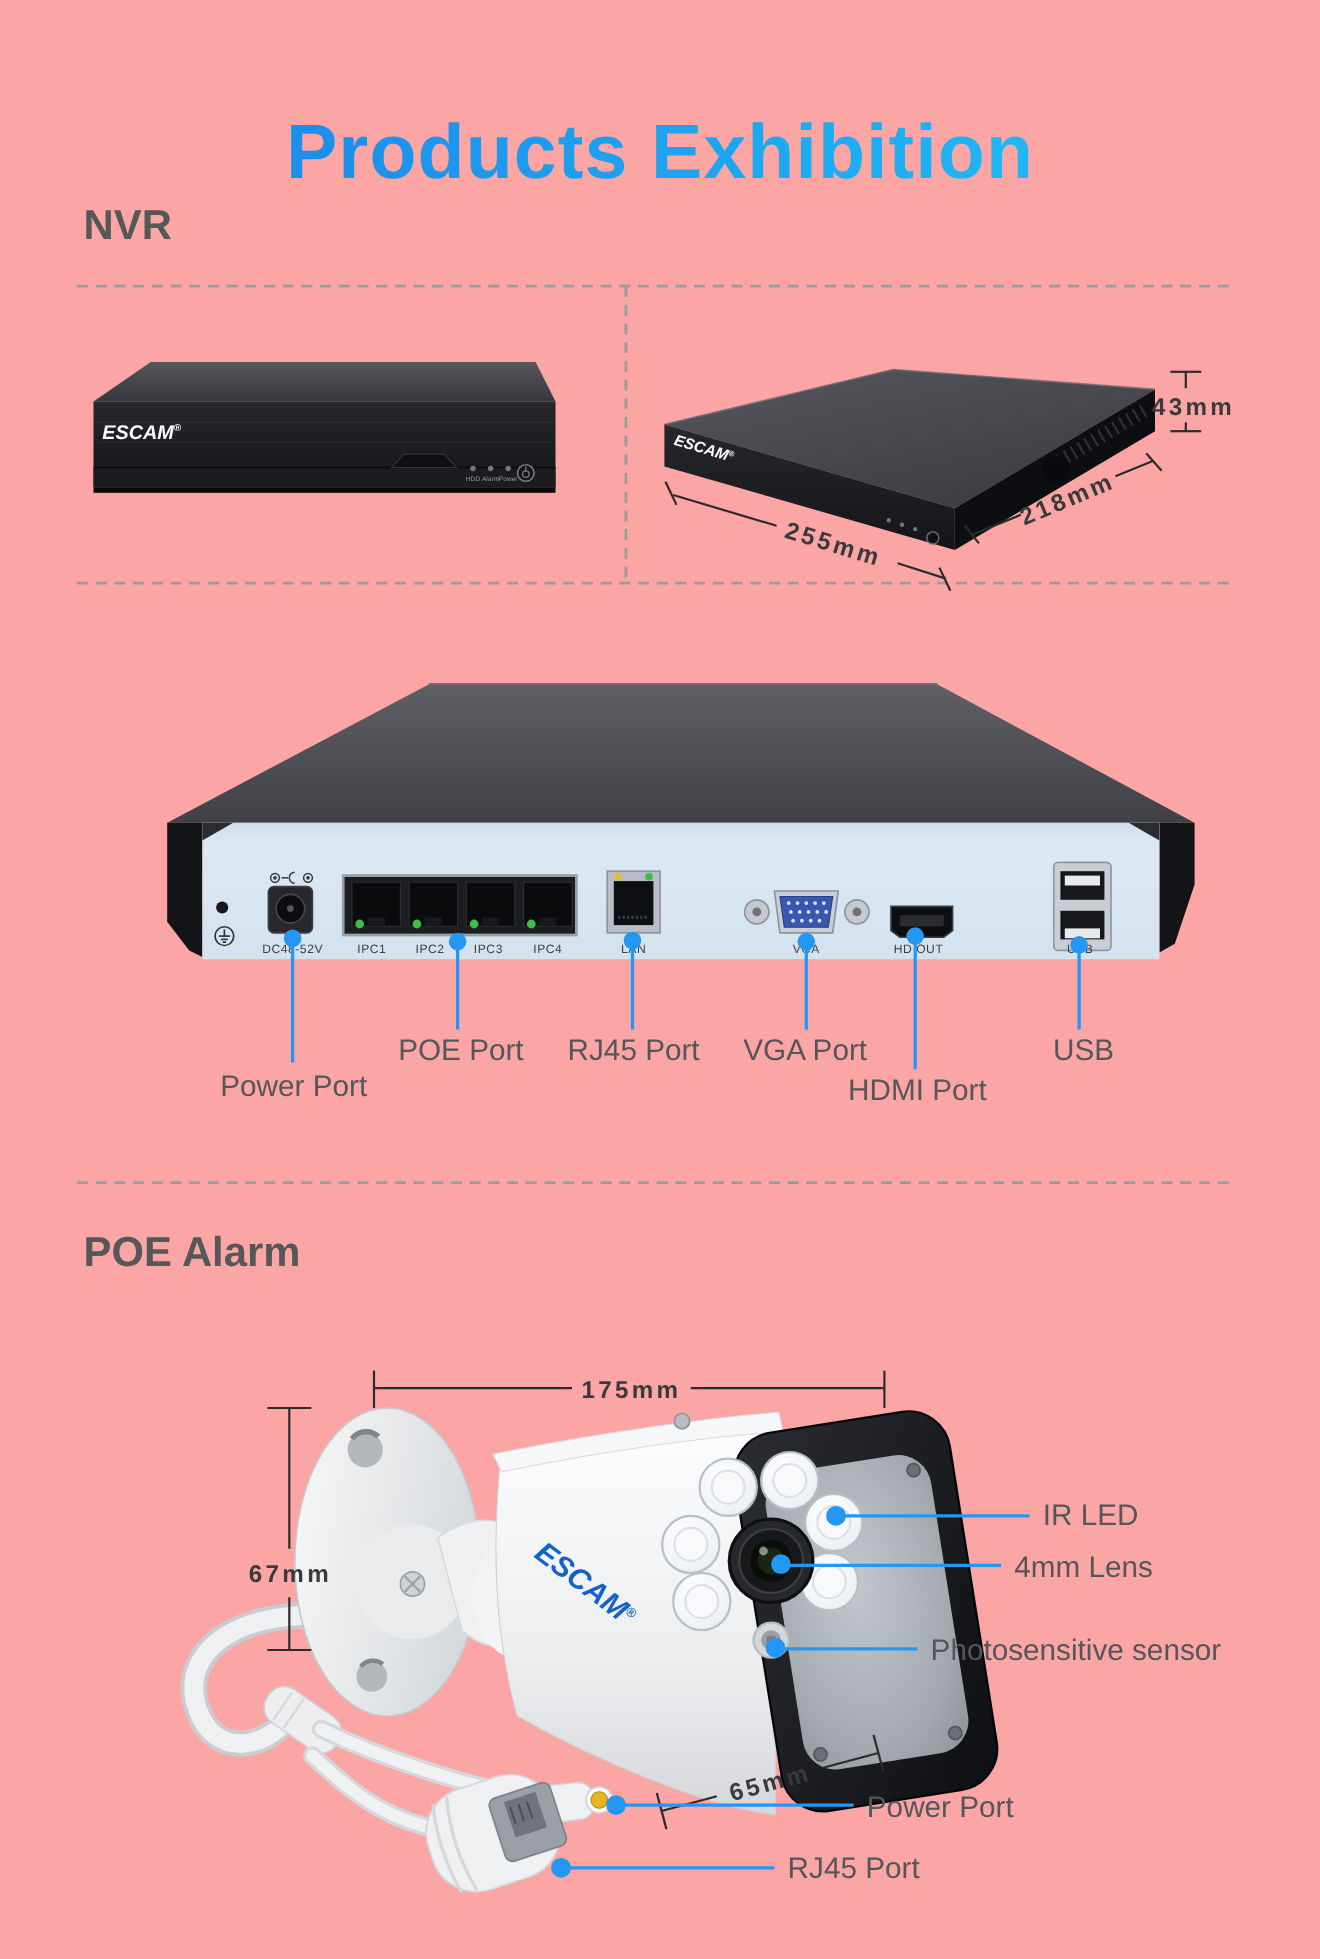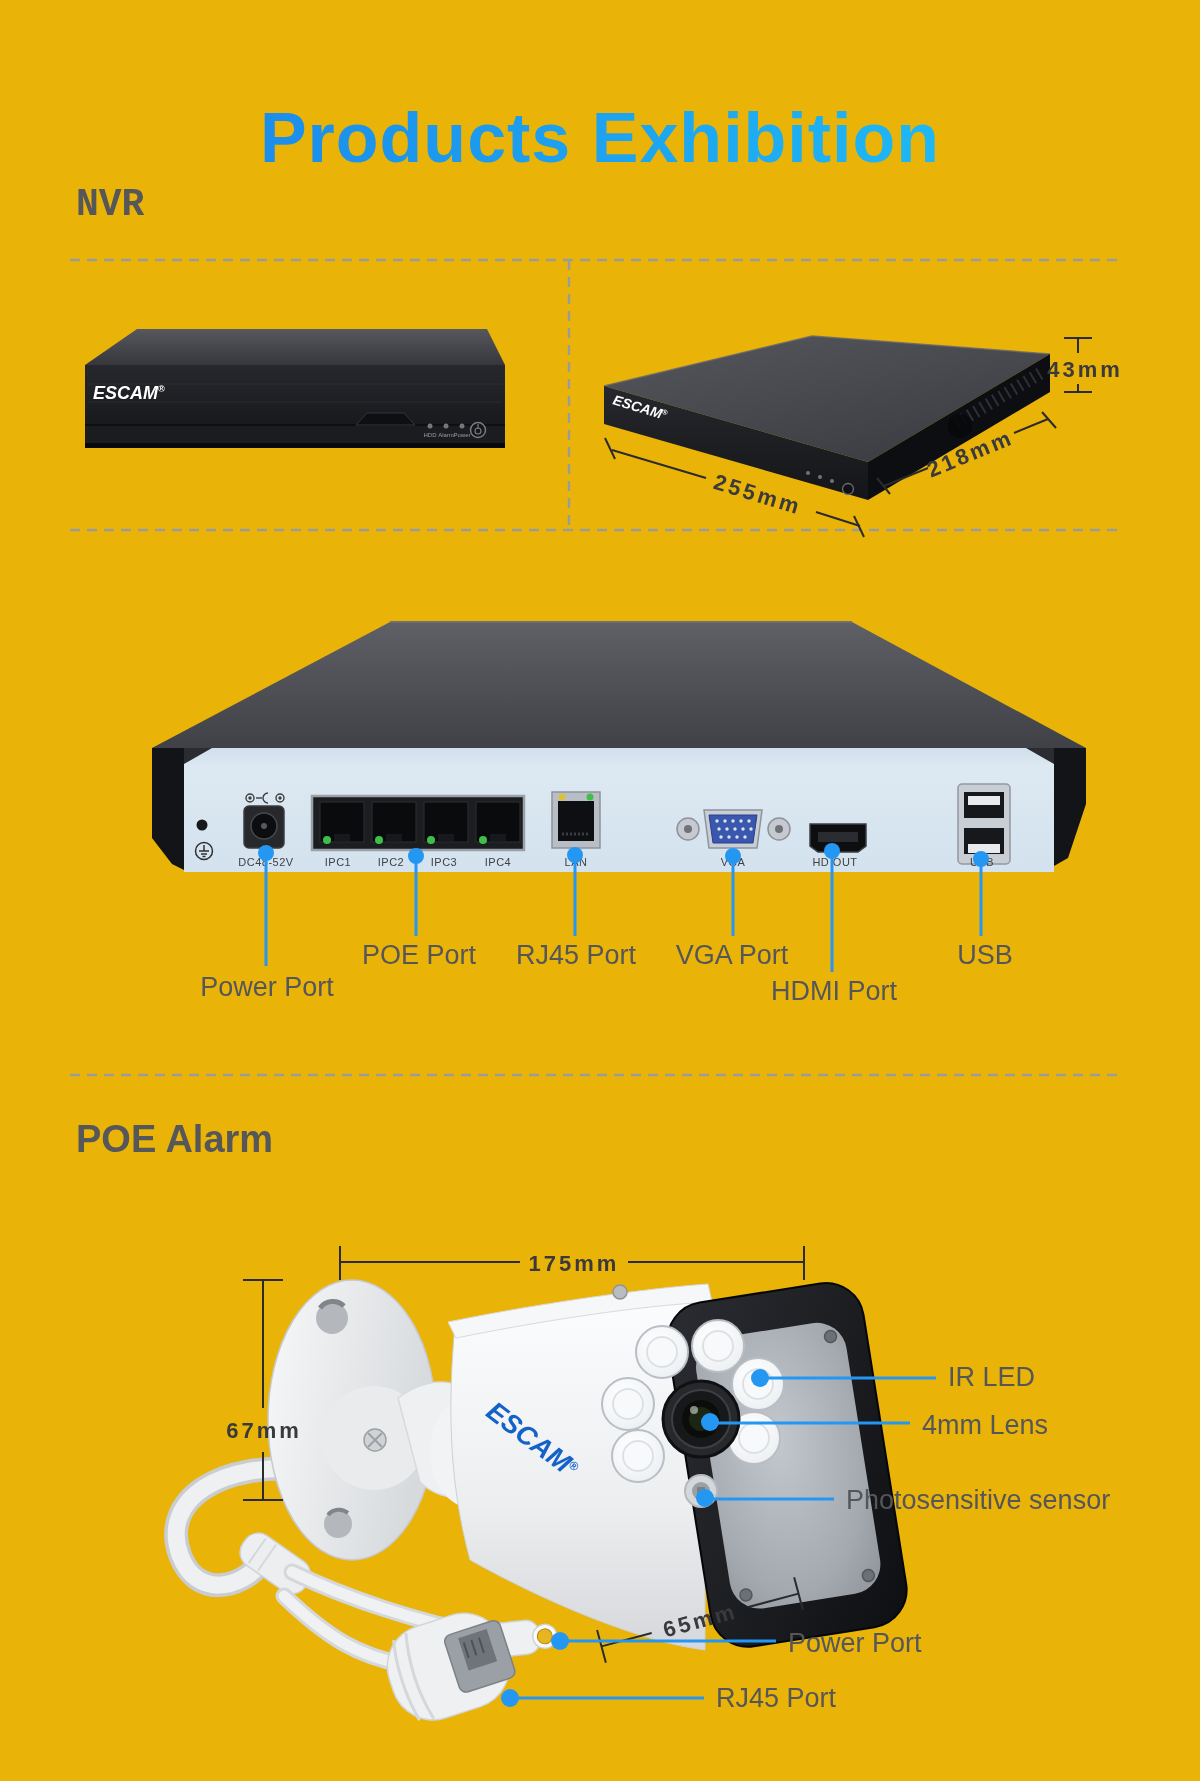--- a/index.html
+++ b/index.html
@@ -1,28 +1,28 @@
 <!DOCTYPE html>
 <html><head>
 <meta charset="utf-8">
 <style>
   html,body{margin:0;padding:0;background:#ffffff;}
-  .page{position:relative;width:1200px;height:1781px;background:#eab308;
+  .page{position:relative;width:1200px;height:1781px;background:#fca5a5;
         font-family:"Liberation Sans",sans-serif;overflow:hidden;}
   .title{position:absolute;left:0;top:56px;width:1200px;text-align:center;
          font-size:70px;font-weight:bold;letter-spacing:1px;line-height:1;
          color:#1e9ef2;}
   @supports ((-webkit-background-clip:text) or (background-clip:text)){
     .title{background:linear-gradient(90deg,#1b85e9 10%,#1fc0f6 90%);
            -webkit-background-clip:text;background-clip:text;
            -webkit-text-fill-color:transparent;color:transparent;}
   }
   .section-heading{position:absolute;left:76px;font-size:38px;font-weight:bold;
          color:#565759;line-height:1;}
-  #nvr-heading{top:186px;font-family:Liberation Mono, monospace;}
+  #nvr-heading{top:186px;}
   #camera-heading{top:1120px;}
   svg{position:absolute;left:0;top:0;}
   svg text{font-family:"Liberation Sans",sans-serif;}
   .callout-label{font-size:27px;fill:#55565a;}
   .dim-label{font-size:22px;font-weight:bold;fill:#3a3a3c;letter-spacing:3px;}
   .silk{font-size:11px;fill:#3f4145;letter-spacing:0.5px;}
   .blue-line{stroke:#2497f3;stroke-width:3;}
   .dim-line{stroke:#2b2b2d;stroke-width:2;}
   .logo{font-weight:bold;font-style:italic;fill:#ffffff;}
 </style>

